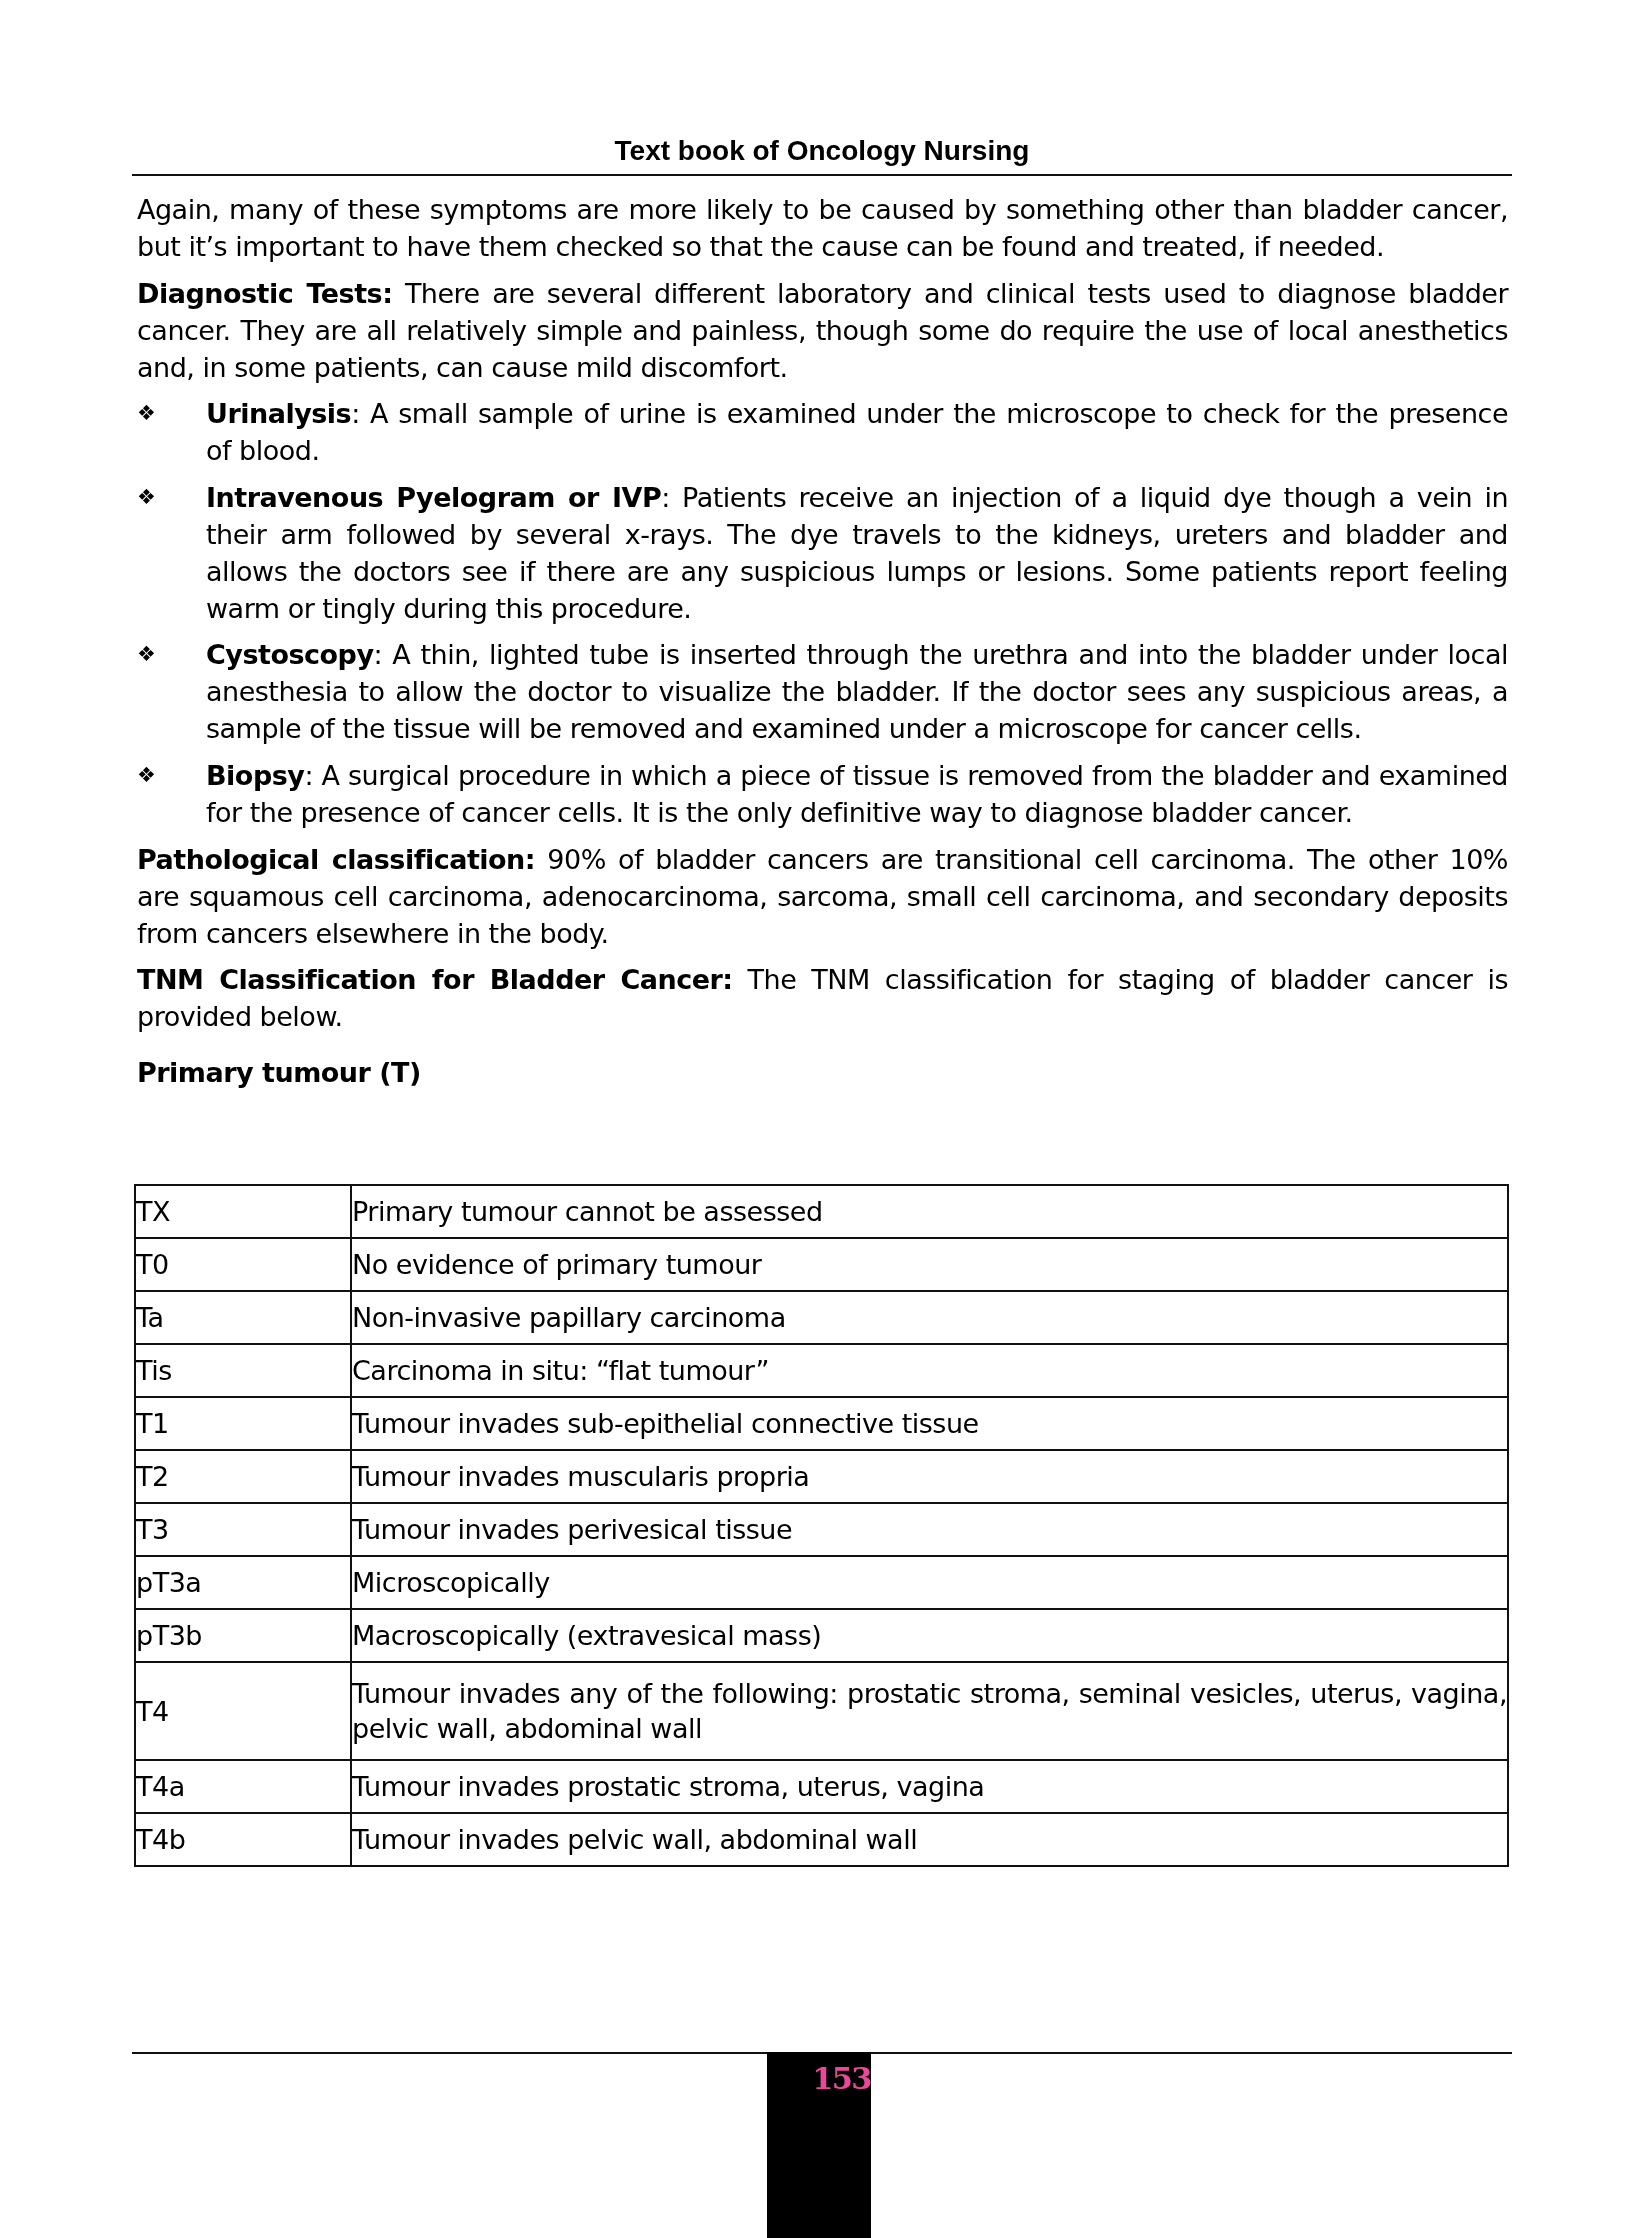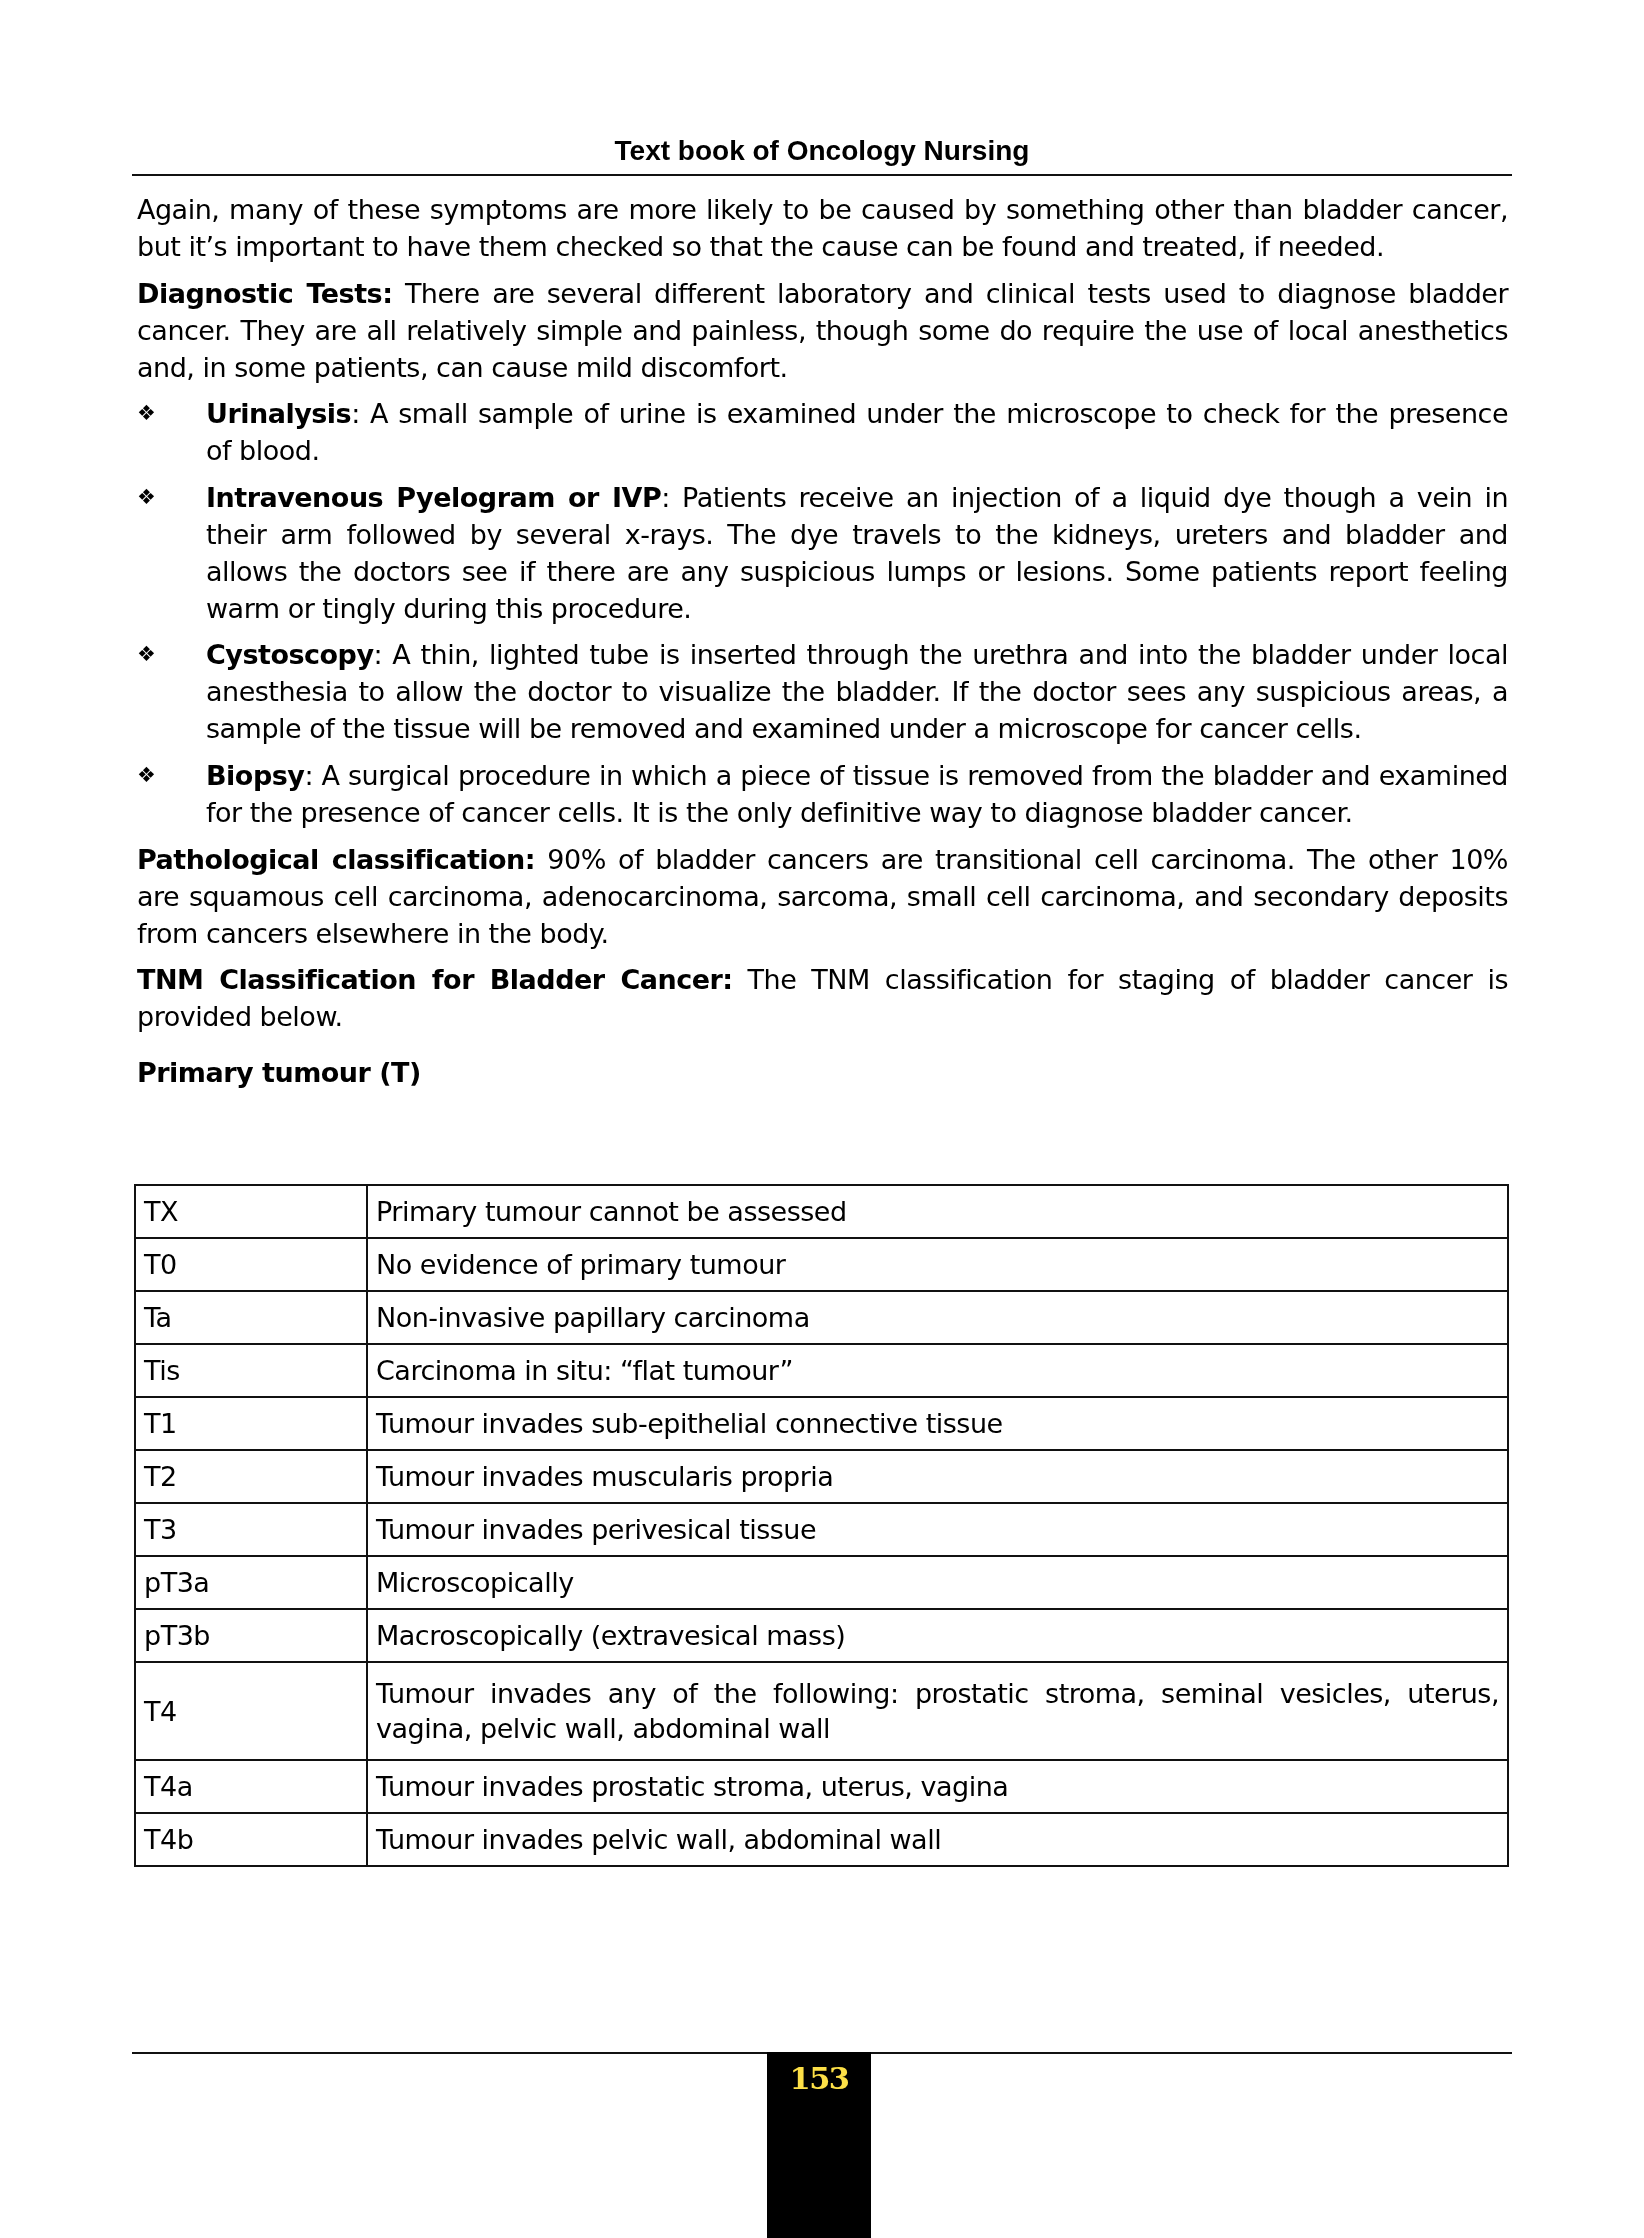--- a/index.html
+++ b/index.html
@@ -22,35 +22,35 @@
   .para { margin: 0 0 9.6px 0; text-align: justify; }
   .para b { font-weight: bold; }
   .bullet { position: relative; padding-left: 69px; margin: 0 0 9.6px 0; text-align: justify; }
   .bullet .glyph { position: absolute; left: 0; top: 0; font-size: 21px; }
   .section-heading { font-weight: bold; margin: 19px 0 6.4px 0; }
   table.tnm {
     position: absolute; left: 134px; top: 1184px; width: 1375px;
     border-collapse: collapse; font-size: 27px; letter-spacing: -0.5px;
   }
   table.tnm td {
-    border: 2px solid #111; padding: 0 8px; height: 51px; vertical-align: middle;
+    border: 2px solid #111; padding: 0 0; height: 51px; vertical-align: middle;
     line-height: 35px;
   }
   table.tnm td.code { width: 214px; }
   table.tnm td.desc { text-align: justify; }
   table.tnm tr.tall td { height: 90px; padding-top: 3.2px; padding-bottom: 3.2px; }
   .footer-rule {
     position: absolute; left: 132px; width: 1380px; top: 2052px; height: 2.4px; background: #111;
   }
   .page-box {
     position: absolute; left: 767px; width: 104px; top: 2052px; height: 186px; background: #000;
   }
   .page-number {
-    position: absolute; left: 0; width: 104px; top: 8px; text-align: center;
-    color: #fde047; font-family: "DejaVu Serif", serif; font-weight: bold; font-size: 30.5px;
+    position: absolute; left: 0; width: 104px; top: 8px; text-align: right;
+    color: #ec4899; font-family: "DejaVu Serif", serif; font-weight: bold; font-size: 30.5px;
     letter-spacing: -1.6px;
   }
 </style>
 </head>
 <body>
 
 <div class="header-title">Text book of Oncology Nursing</div>
 <div class="header-rule"></div>
 
 <div class="content">

